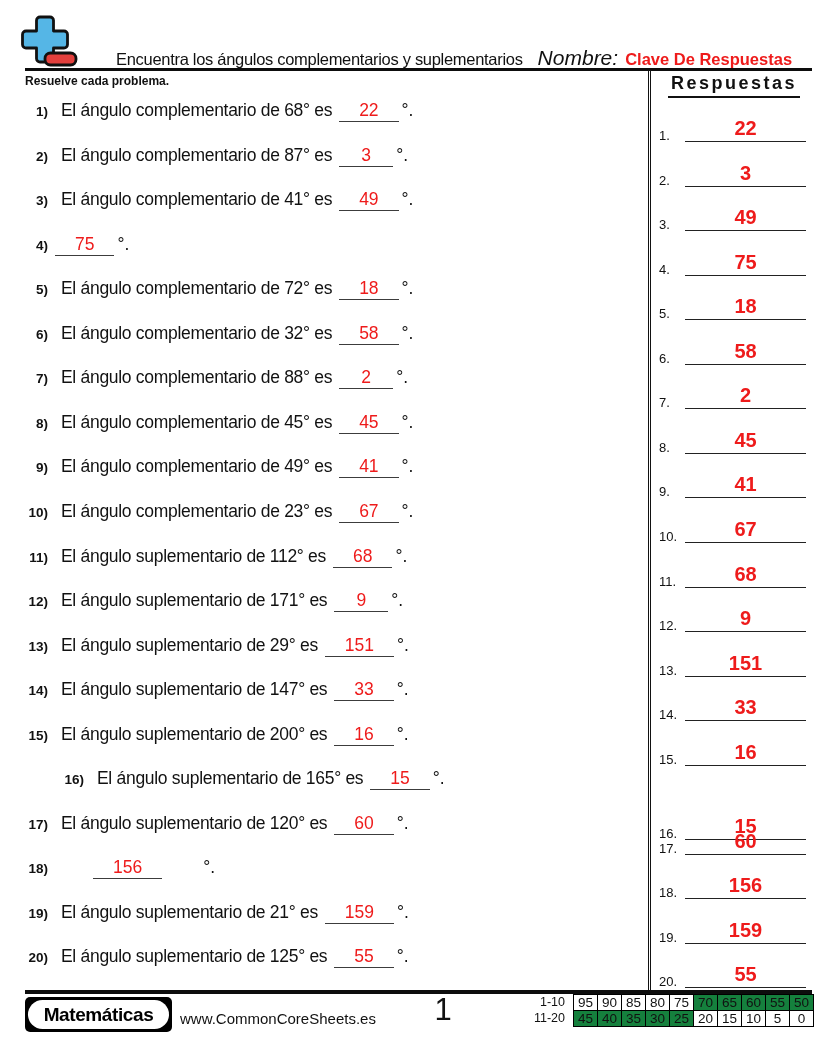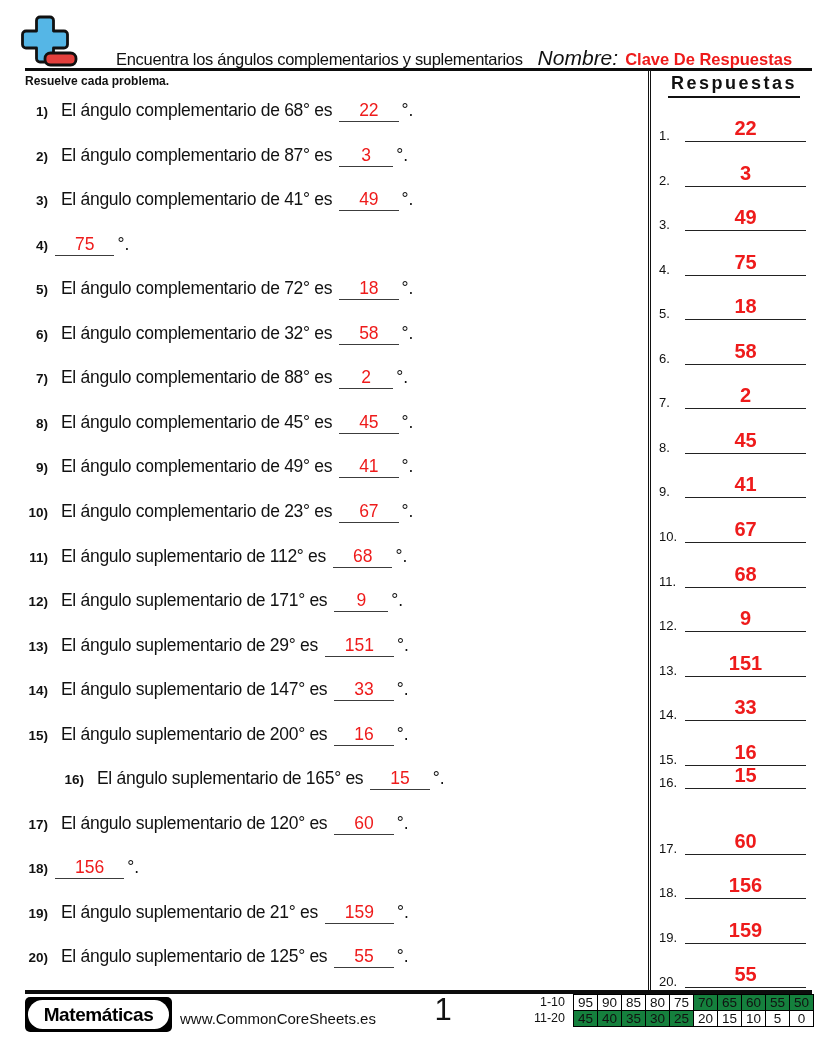--- a/index.html
+++ b/index.html
@@ -169,21 +169,21 @@
         <span class="ptext">El ángulo suplementario de 165° es</span>
         <span class="blank">15</span>
         <span class="deg">°.</span>
       </div>
       <div class="prob" style="top: 812.8px;">
         <span class="pnum">17)</span>
         <span class="ptext">El ángulo suplementario de 120° es</span>
         <span class="blank">60</span>
         <span class="deg">°.</span>
       </div>
-      <div class="prob" style="top: 857.35px;">
+      <div class="prob" style="top: 857.35px; gap: 38px;">
         <span class="pnum">18)</span>
         <span class="blank">156</span>
         <span class="deg">°.</span>
       </div>
       <div class="prob" style="top: 901.9px;">
         <span class="pnum">19)</span>
         <span class="ptext">El ángulo suplementario de 21° es</span>
         <span class="blank">159</span>
         <span class="deg">°.</span>
       </div>
@@ -252,21 +252,21 @@
         <span class="aline">151</span>
       </div>
       <div class="ans" style="top: 693.15px;">
         <span class="anum">14.</span>
         <span class="aline">33</span>
       </div>
       <div class="ans" style="top: 737.7px;">
         <span class="anum">15.</span>
         <span class="aline">16</span>
       </div>
-      <div class="ans" style="top: 761px;">
+      <div class="ans" style="top: 812px;">
         <span class="anum">16.</span>
         <span class="aline">15</span>
       </div>
       <div class="ans" style="top: 826.8px;">
         <span class="anum">17.</span>
         <span class="aline">60</span>
       </div>
       <div class="ans" style="top: 871.35px;">
         <span class="anum">18.</span>
         <span class="aline">156</span>

